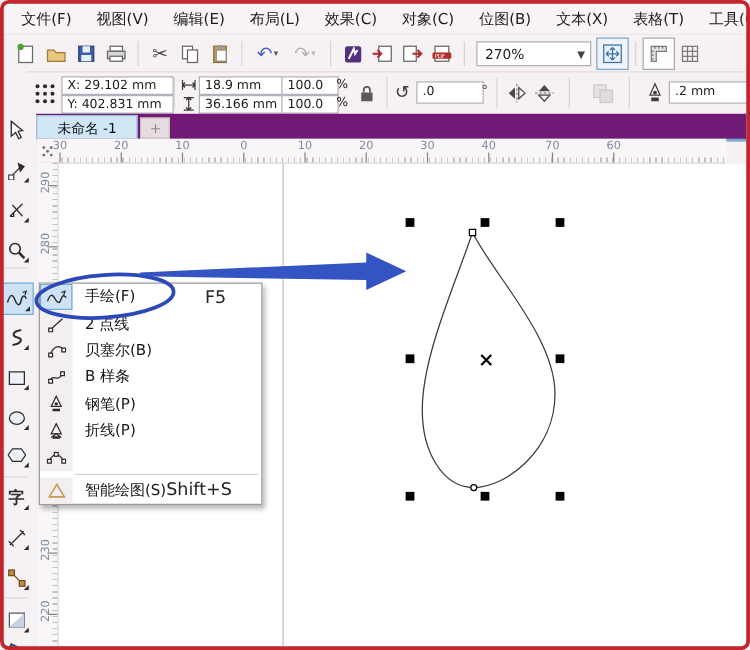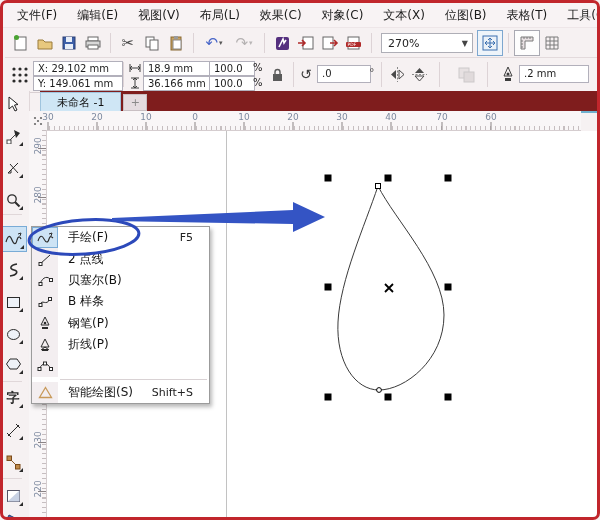--- a/index.html
+++ b/index.html
@@ -23,30 +23,30 @@
   .glyph{font-size:15px;line-height:1}
   .small-drop{font-size:7px;color:#555;margin-left:1px}
   .grayed{opacity:.38}
   .zoom-combo{display:flex;align-items:center;background:#fff;border:1px solid #aeaeb6;height:18px;
     width:84px;margin:0 4px;font-size:11px;color:#222;padding-left:6px;justify-content:space-between}
   .zoom-combo .drop{font-size:8px;color:#444;padding-right:4px}
   .boxbtn{border:1px solid #7da7cf;background:#eef4fa}
   .pressed{border:1px solid #a9a9b2;background:#fdfdfd}
 
   
-  .propbar{position:absolute;left:5px;top:57px;right:3px;height:34px;background:#f6f1f2;
+  .propbar{position:absolute;left:21px;top:57px;right:3px;height:34px;background:#f6f1f2;
     border-top:1px solid #e3dadc;border-bottom:1px solid #d8cfd2;font-size:10px;color:#222}
   .pb{position:absolute}
   .field{background:#fff;border:1px solid #b2b0bb;height:13px;line-height:13px;padding:0 4px;
     font-size:10px;color:#1c1c1c;white-space:nowrap;overflow:hidden}
   .psep{position:absolute;top:4px;width:1px;height:25px;background:#ddd3d6}
   .pbicon{color:#4a4a4a}
 
   
-  .tabrow{position:absolute;left:40px;top:91px;right:3px;height:20px;background:#7f1d1d;
+  .tabrow{position:absolute;left:29px;top:91px;right:3px;height:20px;background:#701a75;
     border-bottom:2px solid #6fb0ce;display:flex;align-items:flex-end}
   .doctab{height:18px;background:#cfe6f5;border:1px solid #9fc4de;border-bottom:none;
     display:flex;align-items:center;padding:0 16px;font-size:11px;color:#111}
   .newtab{width:22px;height:15px;margin-left:2px;background:#e4dce0;border:1px solid #c9bfc3;
     display:flex;align-items:center;justify-content:center;font-size:11px;color:#8a8a8a;line-height:1}
 
   
   .origin{position:absolute;left:29px;top:111px;width:17px;height:19px;background:#f8f4f5;
     border-right:1px solid #ddd5d7;border-bottom:1px solid #d5cdcf;display:flex;align-items:center;justify-content:center}
   .hruler{position:absolute;left:46px;top:111px;right:19px;height:19px;background:#f9f6f7;
@@ -78,40 +78,40 @@
   .canvas{position:absolute;left:47px;top:131px;right:3px;bottom:3px;background:#ffffff}
   .page-edge{position:absolute;left:226px;top:131px;bottom:3px;width:1px;background:#c2c2c2}
 
   
   .flyout{position:absolute;left:31px;top:226px;width:177px;z-index:20;background:#ffffff;
     border:1px solid #9b9b9b;box-shadow:2px 3px 4px rgba(0,0,0,.28)}
   .frow{height:21.4px;display:flex;align-items:center;font-size:12px;color:#141414;cursor:default}
   .gut{width:26px;align-self:stretch;background:#f3eef0;display:flex;align-items:center;justify-content:center;flex:0 0 auto}
   .gut.hl{background:#cde3f5;box-shadow:inset 0 0 0 1px #79abd6}
   .flbl{padding-left:10px;white-space:nowrap}
-  .fsc{margin-left:auto;padding-right:16px;font-size:11px;color:#222;white-space:nowrap}
+  .fsc{margin-left:auto;padding-right:28px;font-size:14px;color:#222;white-space:nowrap}
   .fsep{height:1px;background:#d9d2d4;margin:2px 2px 2px 28px}
 
   
   .abs{position:absolute}
 </style>
 </head>
 <body>
 
 <div class="window">
 
   <div class="menubar">
     <span class="mitem">文件(F)</span>
+    <span class="mitem">视图(V)</span>
     <span class="mitem">编辑(E)</span>
-    <span class="mitem">视图(V)</span>
     <span class="mitem">布局(L)</span>
     <span class="mitem">效果(C)</span>
     <span class="mitem">对象(C)</span>
+    <span class="mitem">位图(B)</span>
     <span class="mitem">文本(X)</span>
-    <span class="mitem">位图(B)</span>
     <span class="mitem">表格(T)</span>
     <span class="mitem">工具(O)</span>
 
   </div>
 
   <div class="toolbar">
     <span class="tbtn">
       <svg width="16" height="18">
           <rect x="2" y="3" width="11" height="13" fill="#fff" stroke="#6a6a6a"></rect>
           <circle cx="3.5" cy="3.5" r="2.5" fill="#4aa332"></circle>
@@ -222,21 +222,21 @@
             <circle cx="15" cy="3" r="1.6"></circle>
             <circle cx="3" cy="9" r="1.6"></circle>
             <circle cx="9" cy="9" r="1.6"></circle>
             <circle cx="15" cy="9" r="1.6"></circle>
             <circle cx="3" cy="15" r="1.6"></circle>
             <circle cx="9" cy="15" r="1.6"></circle>
             <circle cx="15" cy="15" r="1.6"></circle>
           </g>
         </svg></span>
     <span class="pb field" style="left:28px;top:3px;width:80px">X: 29.102 mm</span>
-    <span class="pb field" style="left:28px;top:18px;width:80px">Y: 149.061 mm</span>
+    <span class="pb field" style="left:28px;top:18px;width:80px">Y: 402.831 mm</span>
     <span class="psep" style="left:118px"></span>
     <span class="pb pbicon" style="left:124px;top:5px">
       <svg width="12" height="10">
           <path d="M1,1 v8 M11,1 v8 M1,5 h10 M3,3 l-2,2 2,2 M9,3 l2,2 -2,2" stroke="#3c3c3c" fill="none"></path>
         </svg></span>
     <span class="pb field" style="left:138px;top:3px;width:58px">18.9 mm</span>
     <span class="pb pbicon" style="left:124px;top:19px">
       <svg width="12" height="12">
           <path d="M2,1 h8 M2,11 h8 M6,1 v10 M4,3 l2,-2 2,2 M4,9 l2,2 2,-2" stroke="#3c3c3c" fill="none"></path>
         </svg></span>

